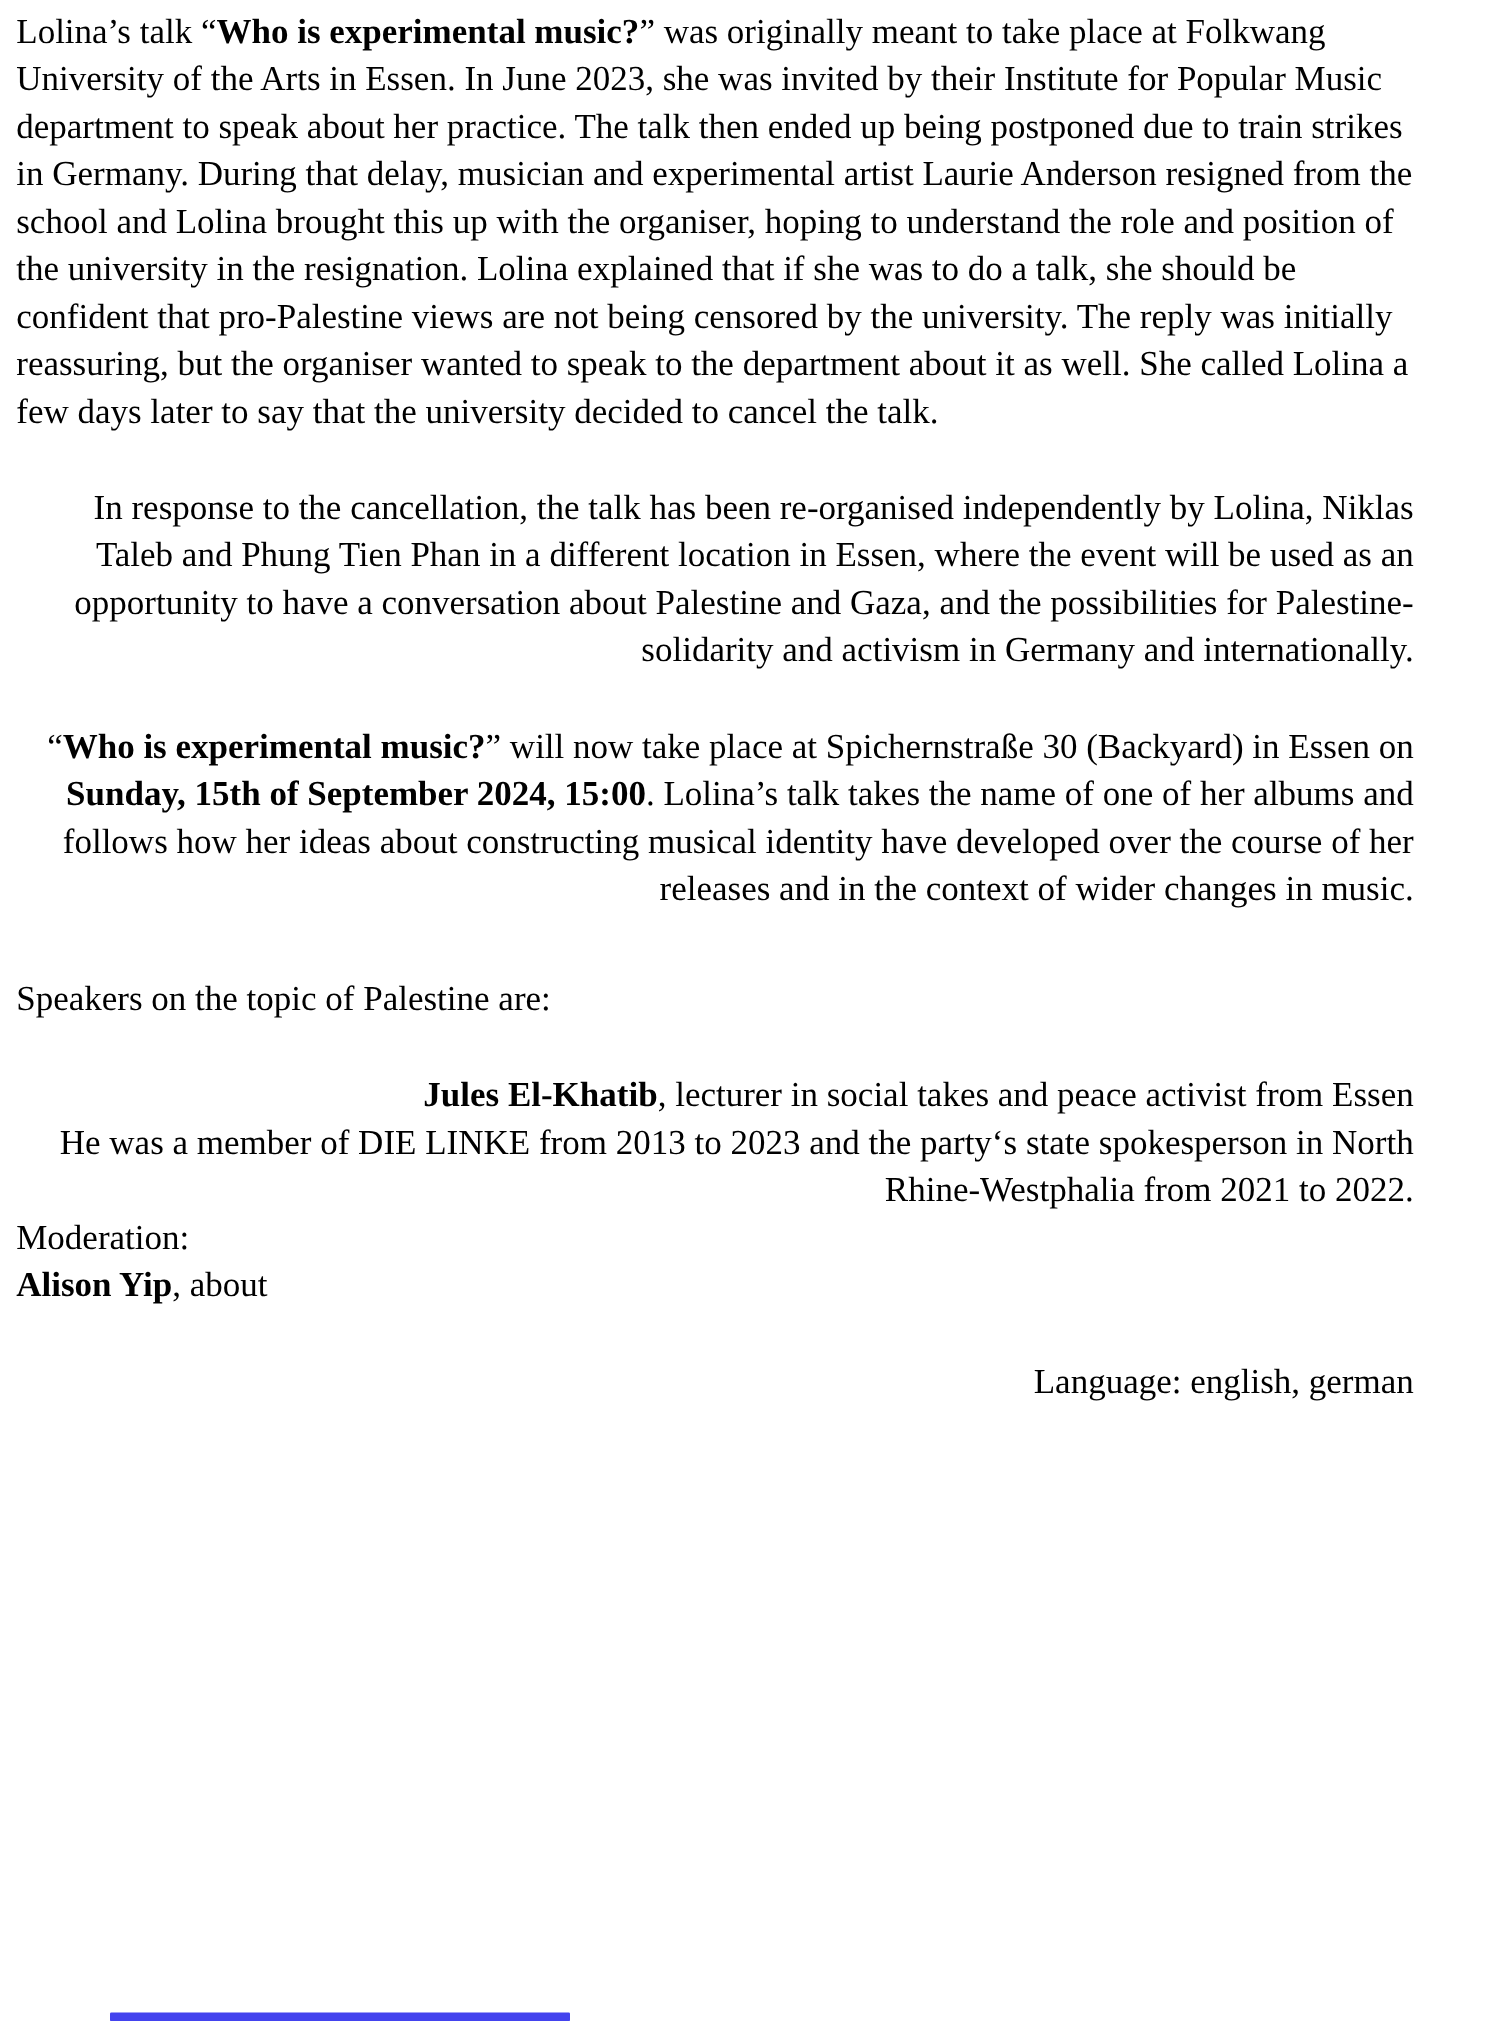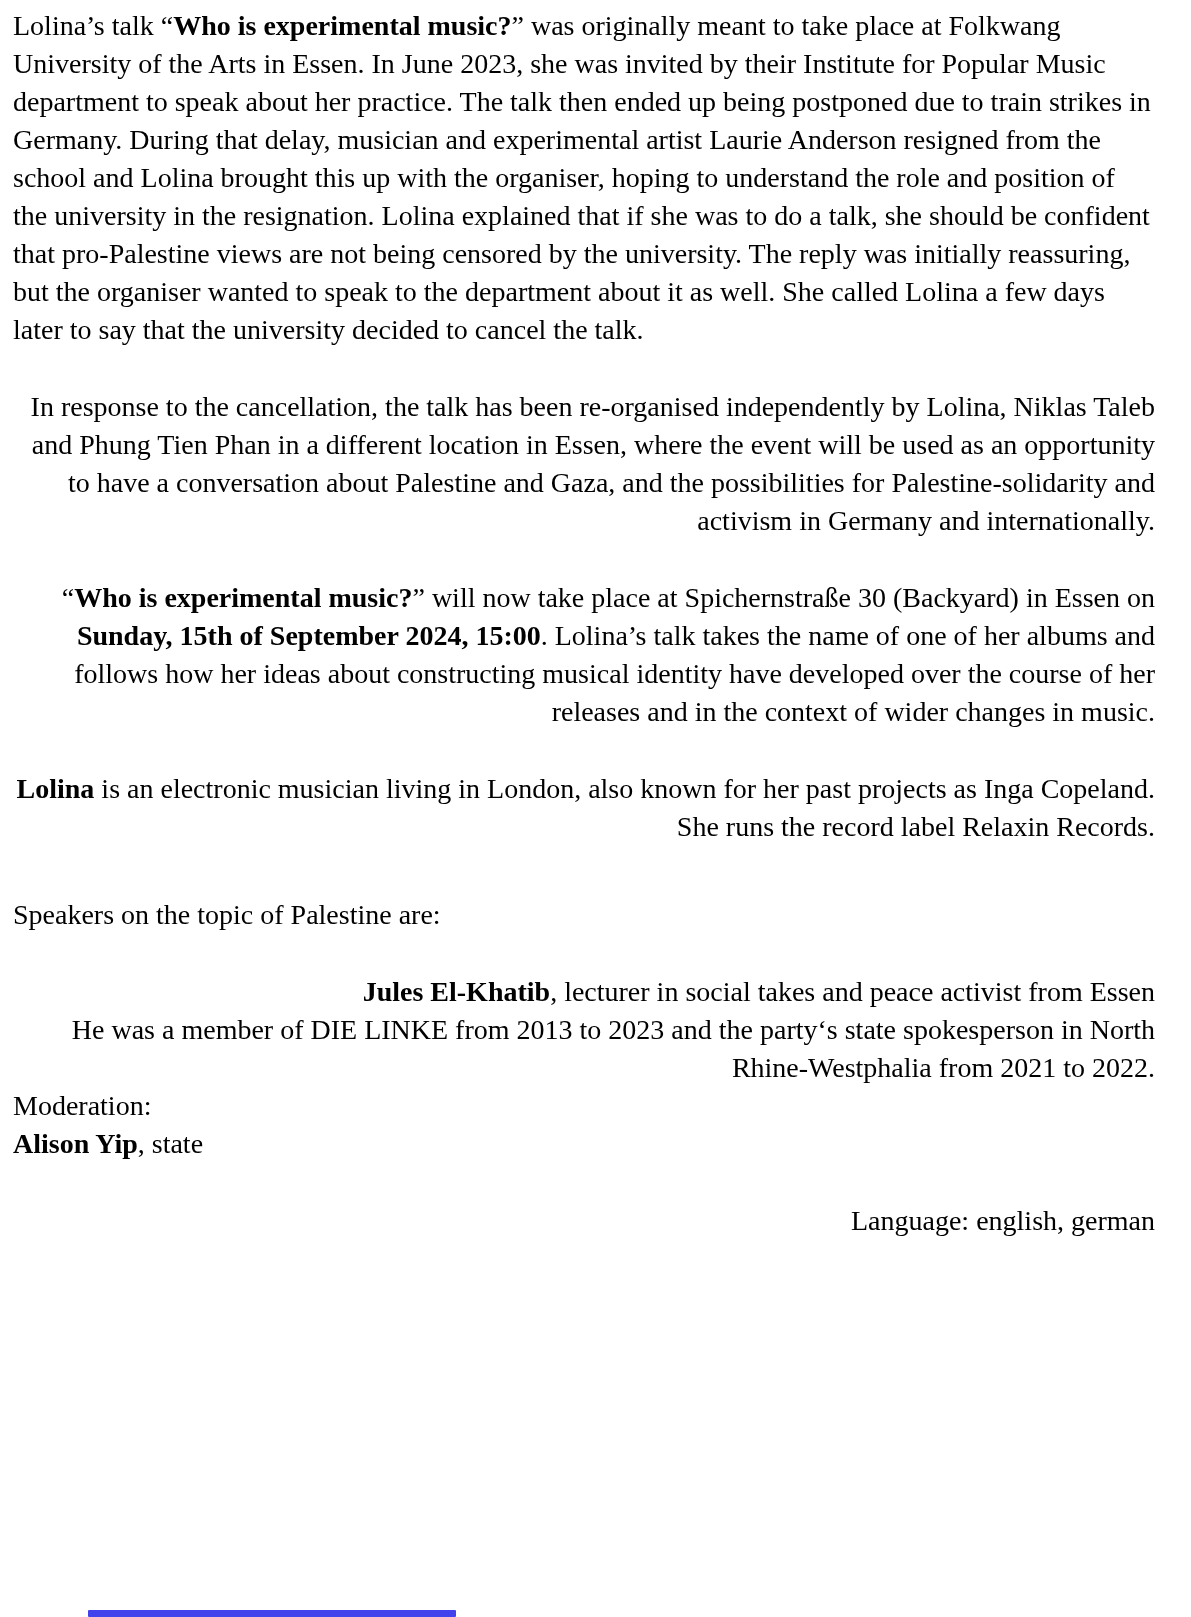--- a/index.html
+++ b/index.html
@@ -15,21 +15,21 @@
     overflow: hidden;
     font-family: "Liberation Serif", "DejaVu Serif", serif;
     font-size: 28px;
     line-height: 38px;
     color: #000000;
     -webkit-font-smoothing: antialiased;
   }
   .doc {
     box-sizing: border-box;
     width: 100%;
-    padding: 7px 36px 0 13px;
+    padding: 7px 60px 0 13px;
   }
   p.para {
     margin: 0;
     padding: 0;
   }
   p.para.default     { margin-top: 39px; text-align: right; }
   p.para.first       { margin-top: 0; }
   p.para.wide        { margin-top: 50px; }
   p.para.extra-wide  { }
   p.para strong { font-weight: bold; }
@@ -42,20 +42,19 @@
     border-radius: 1px;
   }
 </style>
 </head>
 <body>
 
 <div class="doc">
     <p class="para first"><span>Lolina’s talk “</span><strong>Who is experimental music?</strong><span>” was originally meant to take place at Folkwang University of the Arts in Essen. In June 2023, she was invited by their Institute for Popular Music department to speak about her practice. The talk then ended up being postponed due to train strikes in Germany. During that delay, musician and experimental artist Laurie Anderson resigned from the school and Lolina brought this up with the organiser, hoping to understand the role and position of the university in the resignation. Lolina explained that if she was to do a talk, she should be confident that pro-Palestine views are not being censored by the university. The reply was initially reassuring, but the organiser wanted to speak to the department about it as well. She called Lolina a few days later to say that the university decided to cancel the talk.</span></p>
     <p class="para default"><span>In response to the cancellation, the talk has been re-organised independently by Lolina, Niklas Taleb and Phung Tien Phan in a different location in Essen, where the event will be used as an opportunity to have a conversation about Palestine and Gaza, and the possibilities for Palestine-solidarity and activism in Germany and internationally.</span></p>
     <p class="para default"><span>“</span><strong>Who is experimental music?</strong><span>” will now take place at Spichernstraße 30 (Backyard) in Essen on </span><strong>Sunday, 15th of September 2024, 15:00</strong><span>. Lolina’s talk takes the name of one of her albums and follows how her ideas about constructing musical identity have developed over the course of her releases and in the context of wider changes in music.</span></p>
-    <p class="para default"><strong>Lolina</strong><span> is an electronic musician living in London, also known for her past projects as Inga Copeland. She runs the record label Relaxin Records.</span></p>
     <p class="para wide"><span>Speakers on the topic of Palestine are:</span></p>
     <p class="para default"><strong>Jules El-Khatib</strong><span>, lecturer in social takes and peace activist from Essen</span><br><span>He was a member of DIE LINKE from 2013 to 2023 and the party‘s state spokesperson in North Rhine-Westphalia from 2021 to 2022.</span><br></p>
-    <p class="para extra-wide"><span>Moderation:</span><br><strong>Alison Yip</strong><span>, state</span><br></p>
+    <p class="para extra-wide"><span>Moderation:</span><br><strong>Alison Yip</strong><span>, about</span><br></p>
     <p class="para default"><span>Language: english, german</span></p>
   </div>
 
 <div class="truncated-link" style="background: rgb(67, 67, 238);"></div>
 
 </body></html>

